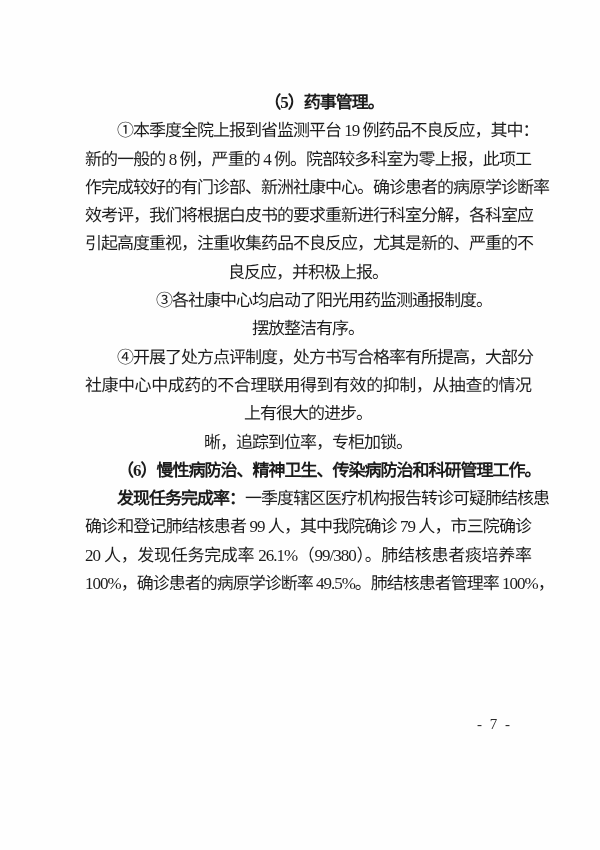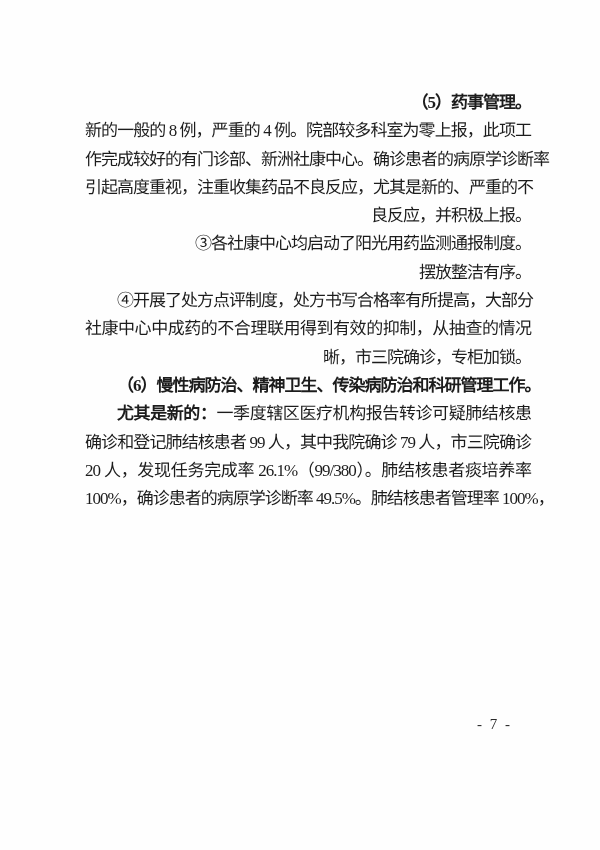--- a/index.html
+++ b/index.html
@@ -22,21 +22,21 @@
     left: 85px;
     top: 89px;
     width: 446px;
   }
   .line {
     font-size: 17px;
     letter-spacing: -1px;
     line-height: 28.3px;
     height: 28.3px;
     white-space: nowrap;
-    text-align: right;
+    text-align: center;
   }
   .line.indent {
     text-indent: 32px;
   }
   .line.justify {
     text-align: justify;
     text-align-last: justify;
   }
   .bold {
     font-weight: bold;
@@ -49,29 +49,32 @@
     letter-spacing: 2px;
     color: #2a2a2a;
   }
 </style>
 </head>
 <body>
 
 <div class="page">
   <div class="content" id="content">
       <div class="line indent"><span class="bold">（5）药事管理。</span></div>
+      <div class="line indent justify"><span>①本季度全院上报到省监测平台 19 例药品不良反应，其中：</span></div>
       <div class="line justify"><span>新的一般的 8 例，严重的 4 例。院部较多科室为零上报，此项工</span></div>
       <div class="line justify"><span>作完成较好的有门诊部、新洲社康中心。确诊患者的病原学诊断率</span></div>
+      <div class="line justify"><span>效考评，我们将根据白皮书的要求重新进行科室分解，各科室应</span></div>
       <div class="line justify"><span>引起高度重视，注重收集药品不良反应，尤其是新的、严重的不</span></div>
       <div class="line"><span>良反应，并积极上报。</span></div>
       <div class="line indent"><span>③各社康中心均启动了阳光用药监测通报制度。</span></div>
       <div class="line"><span>摆放整洁有序。</span></div>
       <div class="line indent justify"><span>④开展了处方点评制度，处方书写合格率有所提高，大部分</span></div>
       <div class="line justify"><span>社康中心中成药的不合理联用得到有效的抑制，从抽查的情况</span></div>
-      <div class="line"><span>晰，市三院确诊，专柜加锁。</span></div>
+      <div class="line"><span>上有很大的进步。</span></div>
+      <div class="line"><span>晰，追踪到位率，专柜加锁。</span></div>
       <div class="line indent"><span class="bold">（6）慢性病防治、精神卫生、传染病防治和科研管理工作。</span></div>
-      <div class="line indent justify"><span class="bold">尤其是新的：</span><span>一季度辖区医疗机构报告转诊可疑肺结核患</span></div>
+      <div class="line indent justify"><span class="bold">发现任务完成率：</span><span>一季度辖区医疗机构报告转诊可疑肺结核患</span></div>
       <div class="line justify"><span>确诊和登记肺结核患者 99 人，其中我院确诊 79 人，市三院确诊</span></div>
       <div class="line justify"><span>20 人，发现任务完成率 26.1%（99/380）。肺结核患者痰培养率</span></div>
       <div class="line justify"><span>100%，确诊患者的病原学诊断率 49.5%。肺结核患者管理率 100%，</span></div>
     </div>
   <div class="page-number">- 7 -</div>
 </div>
 
 </body></html>

